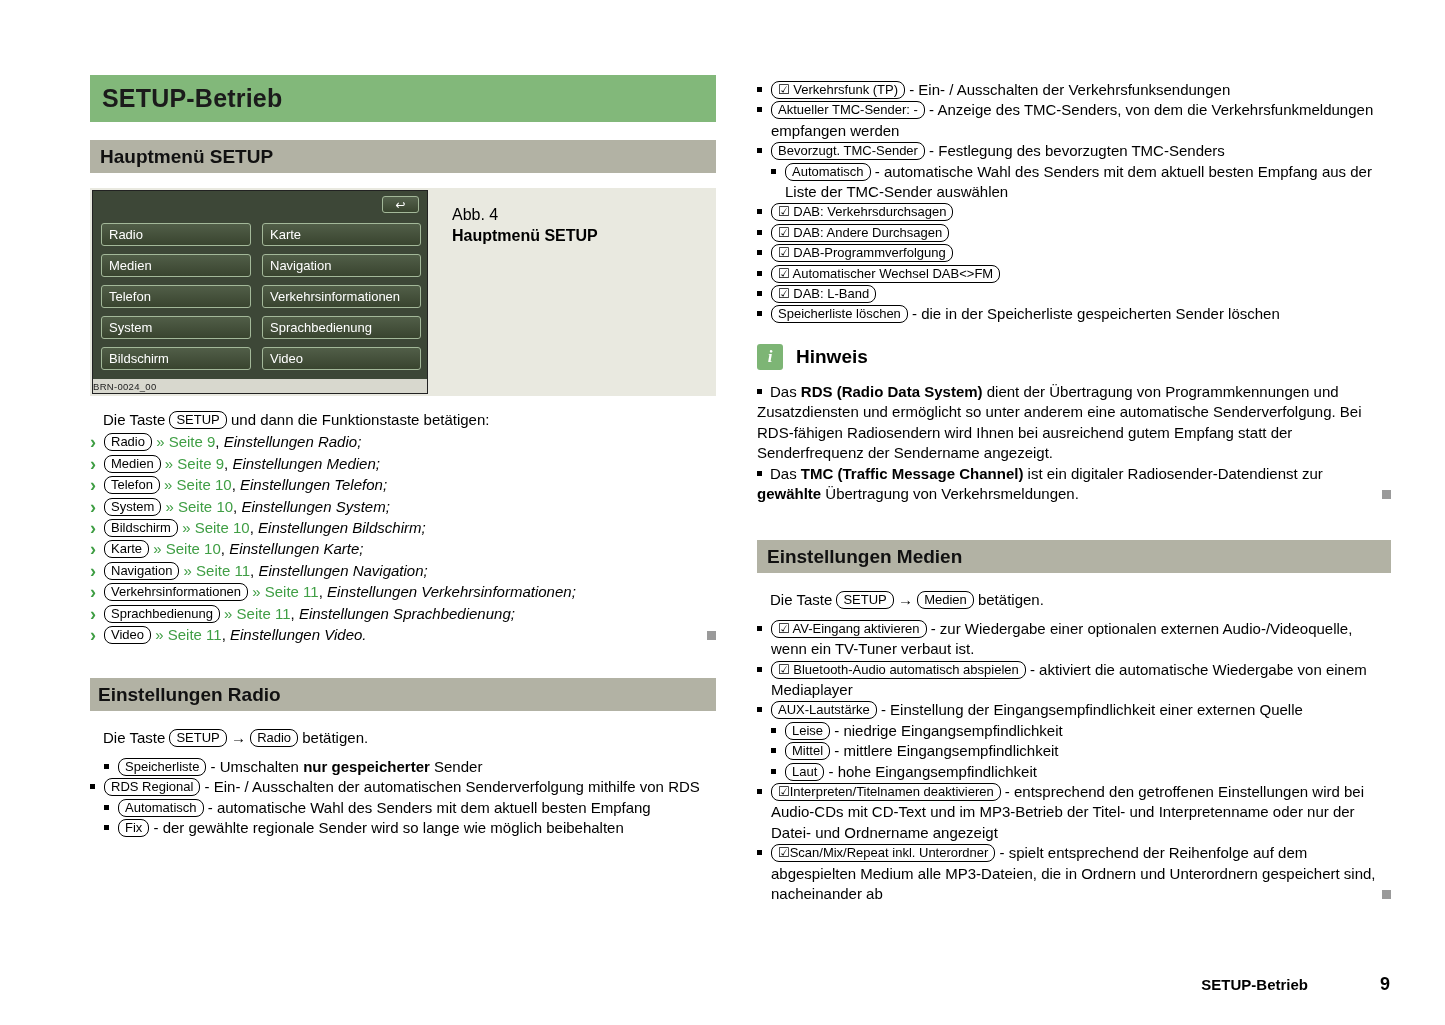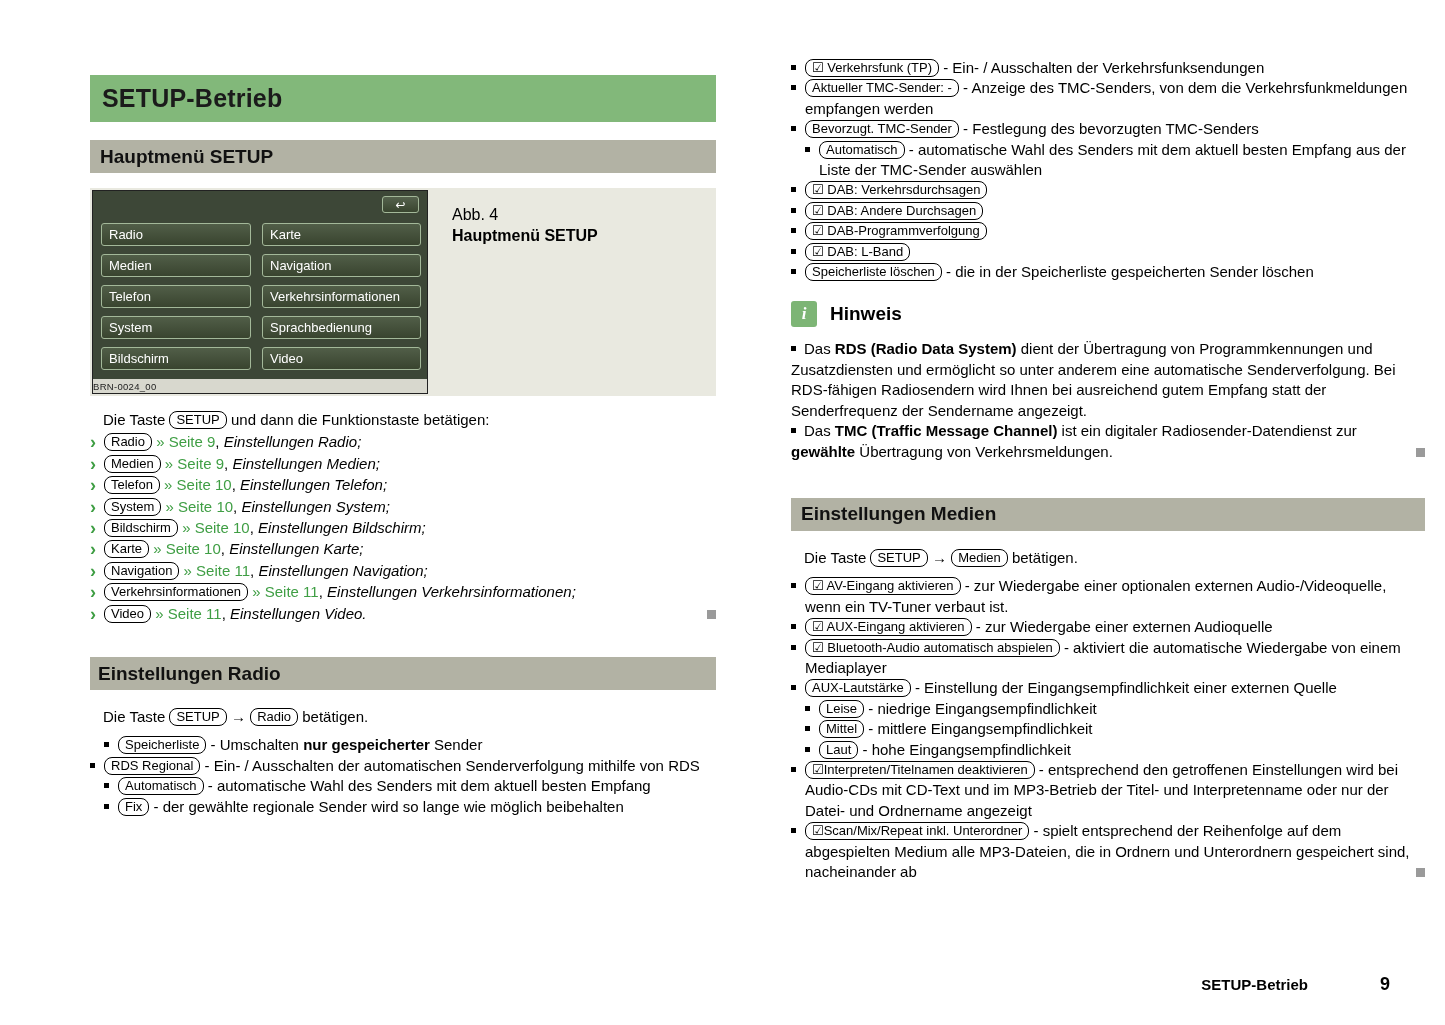--- a/index.html
+++ b/index.html
@@ -4,21 +4,21 @@
 <style>
   *{margin:0;padding:0;box-sizing:border-box;}
   html,body{background:#fff;}
   body{
     width:1445px;height:1025px;position:relative;overflow:hidden;
     font-family:"Liberation Sans","DejaVu Sans",sans-serif;
     font-size:15px;color:#000;
   }
   .col{position:absolute;}
   .col-left{left:90px;top:75px;width:626px;}
-  .col-right{left:757px;top:58px;width:634px;margin-left:34px;}
+  .col-right{left:757px;top:80px;width:634px;}
 
   .title-bar{
     background:#82b87a;height:47px;display:flex;align-items:center;
     padding-left:12px;font-size:25px;font-weight:bold;color:#1b1b1b;letter-spacing:.2px;
   }
   .section-bar{
     background:#b2b2a4;height:33px;display:flex;align-items:center;
     padding-left:10px;font-size:19px;font-weight:bold;color:#111;
   }
   .mt-haupt{margin-top:18px;}
@@ -161,20 +161,24 @@
         <div class="rli">
           <span class="marker chevron"></span>
           <span class="body"><span class="keycap">Navigation</span><span> </span><span class="plink">» Seite 11</span><span>, </span><span class="ital">Einstellungen Navigation;</span></span>
         </div>
         <div class="rli">
           <span class="marker chevron"></span>
           <span class="body"><span class="keycap">Verkehrsinformationen</span><span> </span><span class="plink">» Seite 11</span><span>, </span><span class="ital">Einstellungen Verkehrsinformationen;</span></span>
         </div>
         <div class="rli">
           <span class="marker chevron"></span>
+          <span class="body"><span class="keycap">Sprachbedienung</span><span> </span><span class="plink">» Seite 11</span><span>, </span><span class="ital">Einstellungen Sprachbedienung;</span></span>
+        </div>
+        <div class="rli">
+          <span class="marker chevron"></span>
           <span class="body"><span class="keycap">Video</span><span> </span><span class="plink">» Seite 11</span><span>, </span><span class="ital">Einstellungen Video.</span><span class="endmark"></span></span>
         </div>
       </div>
 
     <div class="section-bar mt-radio">
       <span>Einstellungen Radio</span>
     </div>
     <div class="rich mt-sec-intro">
         <div class="rli flush"><span class="marker none"></span><span class="body"><span>Die Taste </span><span class="keycap">SETUP</span><span> → </span><span class="keycap">Radio</span><span> betätigen.</span></span></div>
       </div>
@@ -220,20 +224,24 @@
           <span class="marker square"></span>
           <span class="body"><span class="keycap">☑ DAB: Verkehrsdurchsagen</span></span>
         </div>
         <div class="rli">
           <span class="marker square"></span>
           <span class="body"><span class="keycap">☑ DAB: Andere Durchsagen</span></span>
         </div>
         <div class="rli">
           <span class="marker square"></span>
           <span class="body"><span class="keycap">☑ DAB-Programmverfolgung</span></span>
+        </div>
+        <div class="rli">
+          <span class="marker square"></span>
+          <span class="body"><span class="keycap">☑ Automatischer Wechsel DAB&lt;&gt;FM</span></span>
         </div>
         <div class="rli">
           <span class="marker square"></span>
           <span class="body"><span class="keycap">☑ DAB: L-Band</span></span>
         </div>
         <div class="rli">
           <span class="marker square"></span>
           <span class="body"><span class="keycap">Speicherliste löschen</span><span> - die in der Speicherliste gespeicherten Sender löschen</span></span>
         </div>
       </div>
@@ -252,24 +260,20 @@
     <div class="section-bar mt-medien">
       <span>Einstellungen Medien</span>
     </div>
     <div class="rich mt-sec-intro">
         <div class="rli flush"><span class="marker none"></span><span class="body"><span>Die Taste </span><span class="keycap">SETUP</span><span> → </span><span class="keycap">Medien</span><span> betätigen.</span></span></div>
       </div>
     <div class="rich mt-bullets">
         <div class="rli">
           <span class="marker square"></span>
           <span class="body"><span class="keycap">☑ AV-Eingang aktivieren</span><span> - zur Wiedergabe einer optionalen externen Audio-/Videoquelle, wenn ein TV-Tuner verbaut ist.</span></span>
-        </div>
-        <div class="rli">
-          <span class="marker square"></span>
-          <span class="body"><span class="keycap">☑ AUX-Eingang aktivieren</span><span> - zur Wiedergabe einer externen Audioquelle</span></span>
         </div>
         <div class="rli">
           <span class="marker square"></span>
           <span class="body"><span class="keycap">☑ Bluetooth-Audio automatisch abspielen</span><span> - aktiviert die automatische Wiedergabe von einem Mediaplayer</span></span>
         </div>
         <div class="rli">
           <span class="marker square"></span>
           <span class="body"><span class="keycap">AUX-Lautstärke</span><span> - Einstellung der Eingangsempfindlichkeit einer externen Quelle</span></span>
         </div>
         <div class="rli lvl1">

